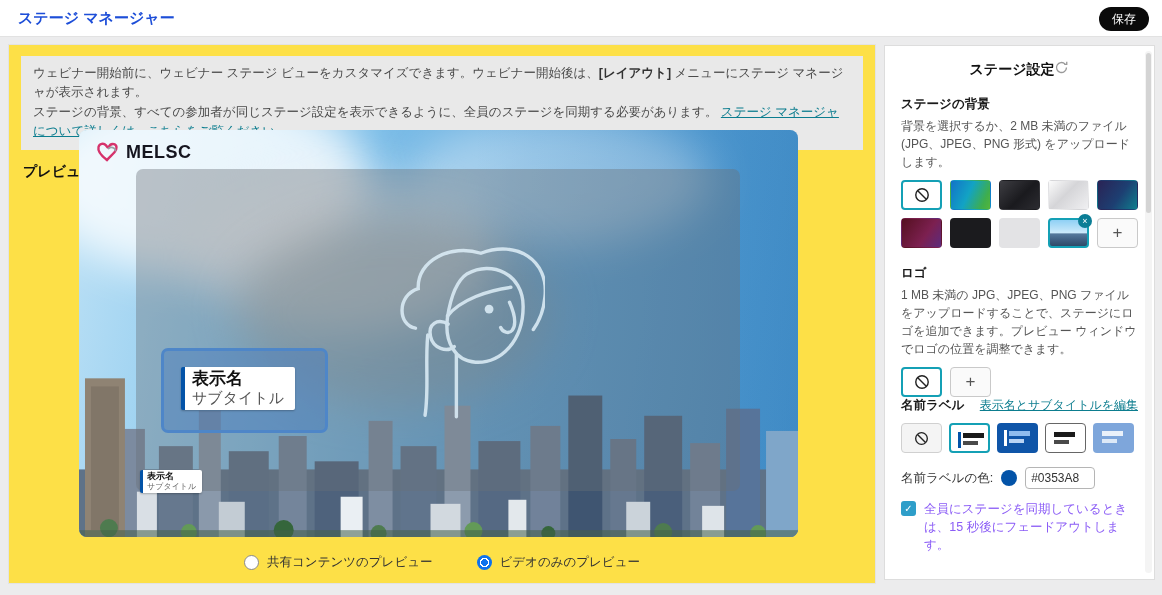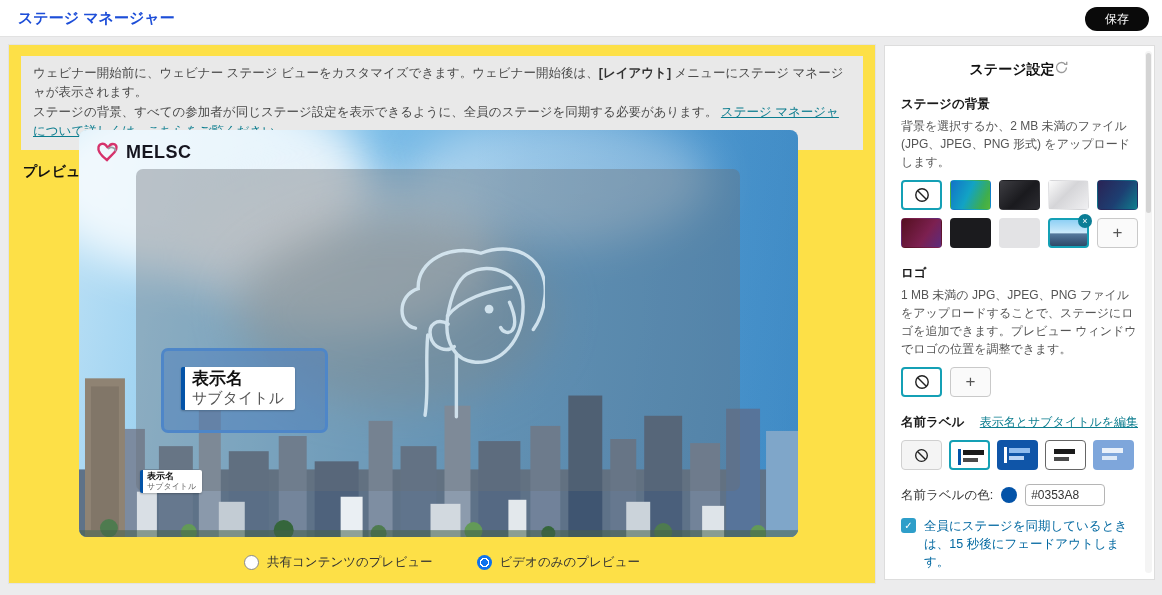--- a/index.html
+++ b/index.html
@@ -8,21 +8,21 @@
     --dark-style-bg:#0F55A8; --translucent-style-bg:#7EA6DB;
   }
   *{box-sizing:border-box;margin:0;padding:0;}
   body{
     width:1162px;height:595px;position:relative;overflow:hidden;
     background:#ECECED;font-family:"Liberation Sans","DejaVu Sans",sans-serif;color:#1a1a1a;
   }
   
   .top-header{position:absolute;left:0;top:0;width:1162px;height:37px;background:#fff;border-bottom:1px solid #e2e2e2;}
   .page-title{position:absolute;left:18px;top:9px;font-size:15px;font-weight:bold;color:#1d4ed8;}
-  .save-btn{position:absolute;right:13px;top:7px;height:24px;padding:0 20px;border:none;border-radius:13px;
+  .save-btn{position:absolute;right:13px;top:7px;height:24px;padding:0 13px;border:none;border-radius:13px;
     background:var(--save-bg);color:#fff;font-size:12px;font-family:inherit;cursor:pointer;}
   
   .left-card{position:absolute;left:8px;top:44px;width:868px;height:540px;background:#fde047;border:1px solid #e3e3e3;}
   .banner{margin:11px 12px 0 12px;background:#e9e9e9;padding:8px 12px;font-size:12.5px;color:#4a4a4a;line-height:1.55;}
   .banner b{color:#333;}
   .banner a{color:var(--link-teal);text-decoration:underline;cursor:pointer;}
   .preview-heading{margin:13px 0 0 14px;font-size:14px;font-weight:bold;color:#111;display:flex;align-items:center;gap:6px;}
   .info-icon{display:inline-flex;width:13px;height:13px;}
   
   .preview{position:absolute;left:70px;top:85px;width:719px;height:407px;border-radius:8px;overflow:hidden;
@@ -64,44 +64,44 @@
   .thumb{width:41px;height:30px;border-radius:4px;position:relative;cursor:pointer;border:1px solid transparent;}
   .thumb.sel{border:2px solid var(--accent-teal);background:#fff;}
   .thumb.none-opt,.thumb.add-opt{display:flex;align-items:center;justify-content:center;}
   .thumb.add-opt{border:1px solid #c9c9c9;background:#fafafa;color:#555;font-size:17px;}
   .thumb .badge{position:absolute;right:-5px;top:-6px;width:14px;height:14px;border-radius:50%;background:#0B7E96;
     color:#fff;font-size:9px;line-height:14px;text-align:center;}
   .btn-row{display:flex;gap:8px;margin-top:9px;}
   .sq-btn{width:41px;height:30px;border-radius:4px;display:flex;align-items:center;justify-content:center;cursor:pointer;background:#fff;}
   .sq-btn.sel{border:2px solid var(--accent-teal);}
   .sq-btn.plain{border:1px solid #c9c9c9;background:#fafafa;color:#555;font-size:17px;}
-  .nl-head-row{display:flex;justify-content:space-between;align-items:baseline;margin-top:17px;}
+  .nl-head-row{display:flex;justify-content:space-between;align-items:baseline;}
   .edit-link{font-size:12px;color:var(--link-teal);text-decoration:underline;cursor:pointer;}
   .style-row{display:flex;gap:7px;margin-top:9px;}
   .style-btn{width:41px;height:30px;border-radius:4px;cursor:pointer;position:relative;display:flex;align-items:center;}
   .style-btn.none{background:#f4f4f4;border:1px solid #d0d0d0;justify-content:center;}
   .style-btn.s1{background:#fff;border:2px solid var(--accent-teal);}
   .style-btn.s2{background:var(--dark-style-bg);}
   .style-btn.s3{background:#fff;border:1px solid #666;}
   .style-btn.s4{background:var(--translucent-style-bg);}
   .mini{position:absolute;}
   .vbar{width:3px;height:16px;left:7px;top:7px;}
   .bar1{width:21px;height:5px;left:12px;top:8px;}
   .bar2{width:15px;height:4px;left:12px;top:16px;}
   .s3 .bar1{left:8px;} .s3 .bar2{left:8px;}
   .s4 .bar1{left:9px;} .s4 .bar2{left:9px;}
   .color-row{display:flex;align-items:center;gap:8px;margin-top:14px;}
   .color-row label{font-size:12.5px;color:#333;}
   .swatch{width:16px;height:16px;border-radius:50%;background:var(--label-bar-blue);cursor:pointer;}
-  .color-input{width:80px;height:22px;border:1px solid #b5b5b5;border-radius:4px;font-size:12px;padding:0 5px;
+  .color-input{width:70px;height:22px;border:1px solid #b5b5b5;border-radius:4px;font-size:12px;padding:0 5px;
     font-family:inherit;color:#333;}
   .check-row{display:flex;gap:8px;margin-top:11px;align-items:flex-start;}
   .checkbox{width:15px;height:15px;flex:0 0 15px;border-radius:3px;background:var(--checkbox-blue);color:#fff;
     font-size:10px;line-height:15px;text-align:center;cursor:pointer;margin-top:1px;}
-  .check-text{font-size:12.5px;color:#0369a1;line-height:1.45;}
+  .check-text{font-size:12.5px;color:#8b5cf6;line-height:1.45;}
   .panel-scrollbar{position:absolute;right:2px;top:5px;width:7px;height:522px;background:#f4f4f4;border-radius:4px;}
   .panel-scrollbar .thumb-bar{position:absolute;left:1px;top:2px;width:5px;height:160px;background:#d4d4d4;border-radius:3px;}
 </style>
 </head>
 <body>
 
 <div class="top-header">
   <div class="page-title">ステージ マネージャー</div>
   <button class="save-btn">保存</button>
 </div>

